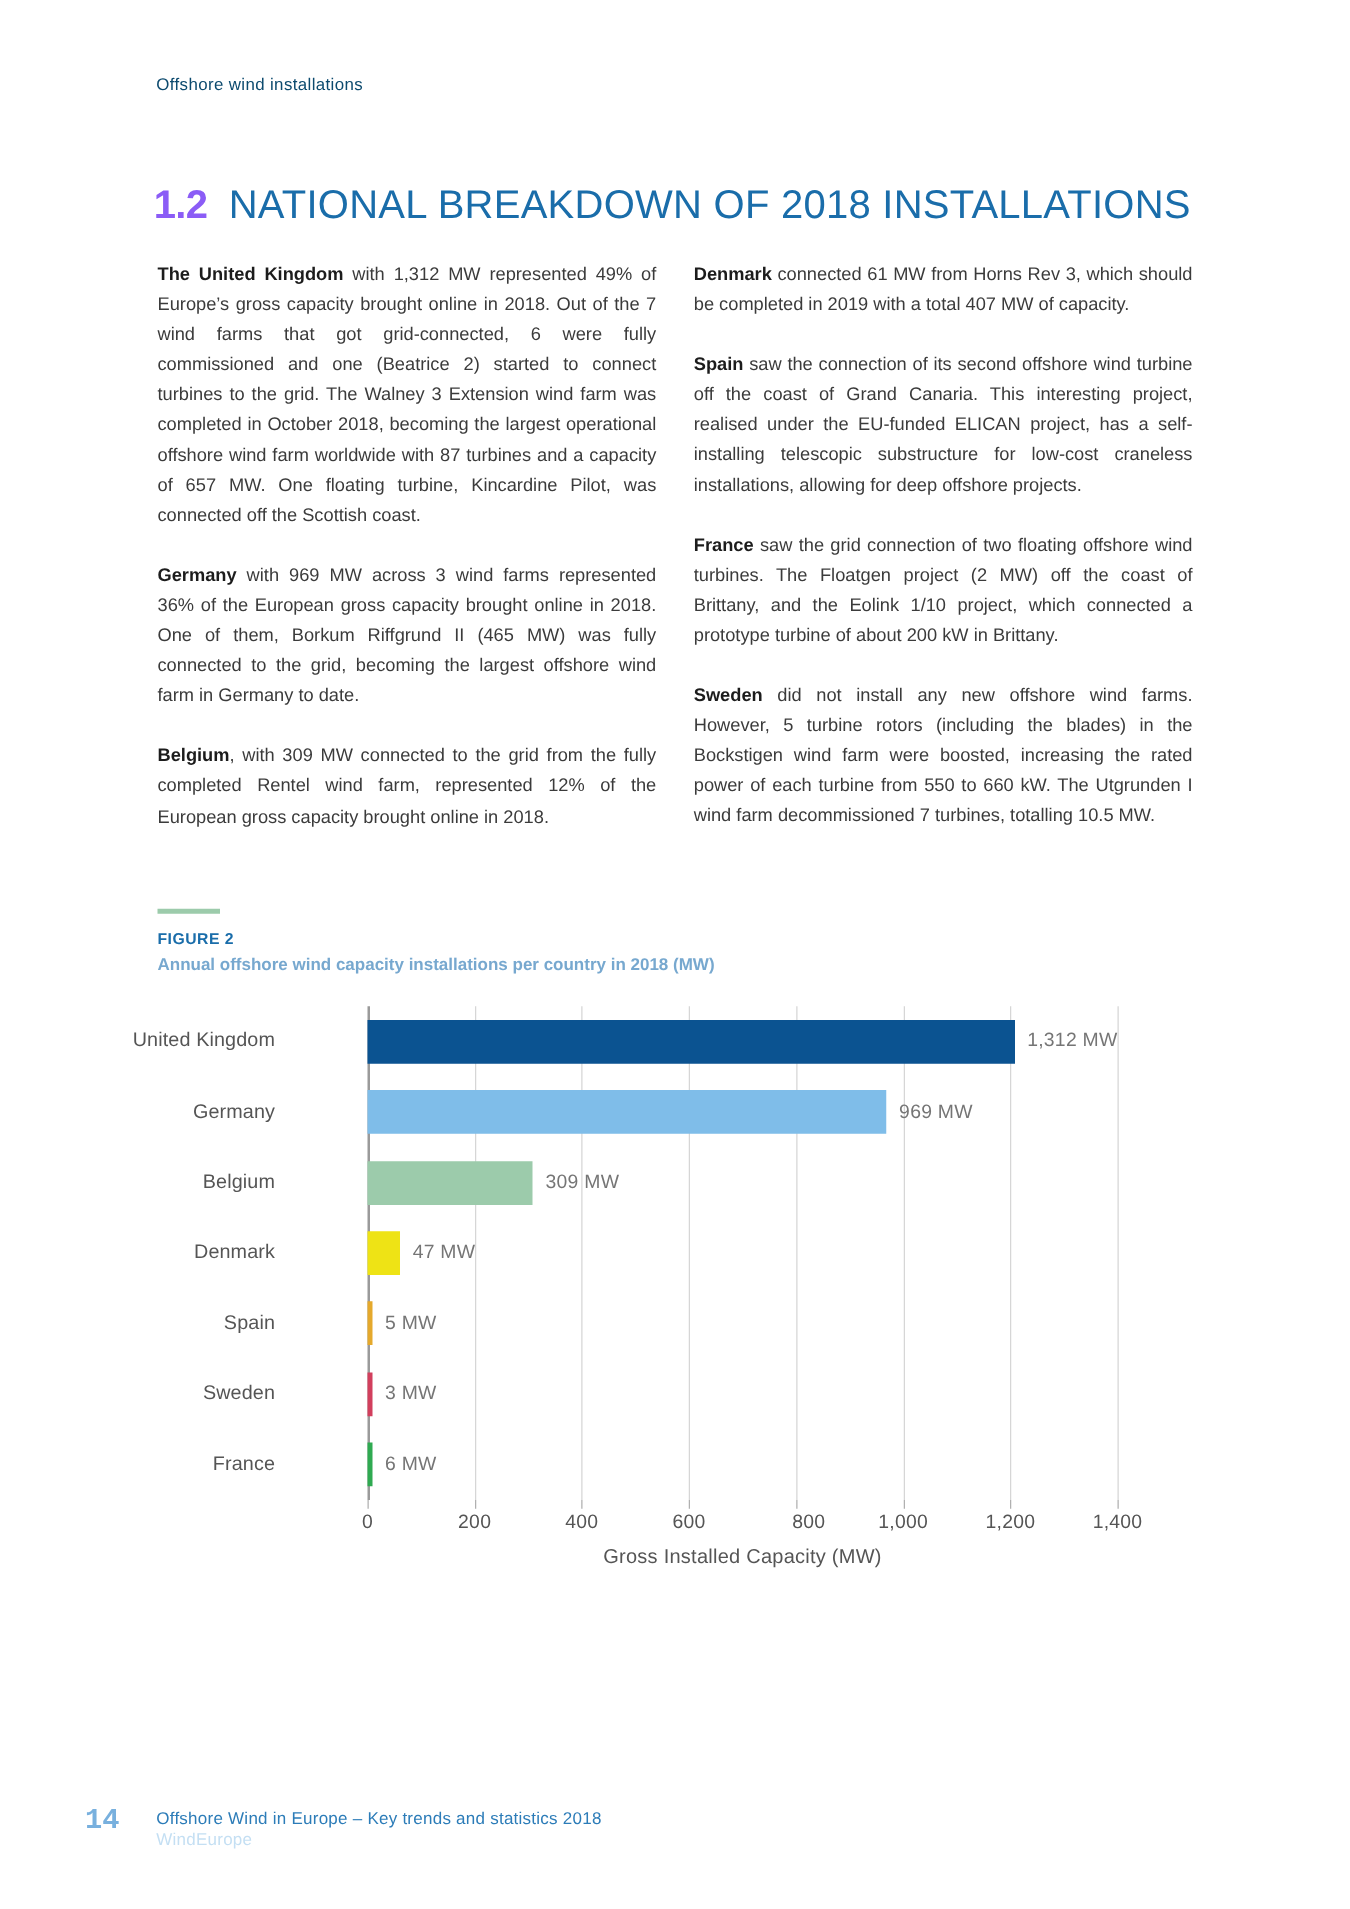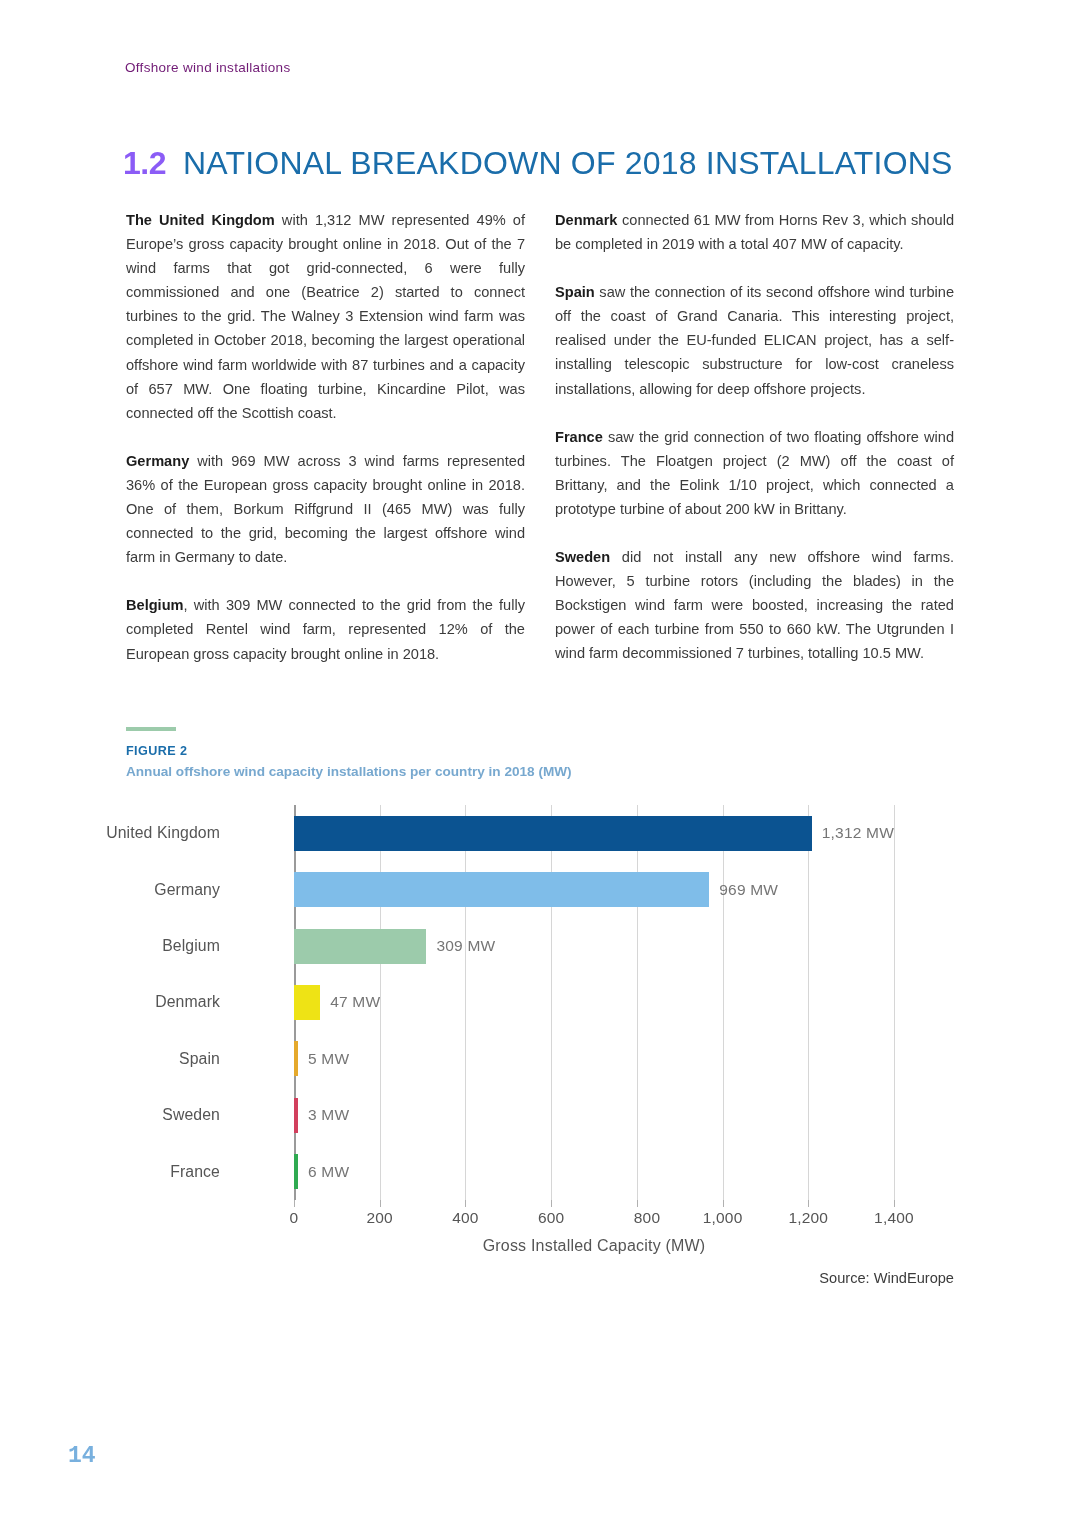--- a/index.html
+++ b/index.html
@@ -17,21 +17,21 @@
     overflow: hidden;
   }
 
   
   .running-header {
     position: absolute;
     left: 125px;
     top: 60px;
     font-size: 13.5px;
     letter-spacing: 0.3px;
-    color: #701a75;
+    color: #0c4a6e;
     font-family: "Liberation Sans", sans-serif;
   }
 
   
   .section-title {
     position: absolute;
     left: 123px;
     top: 145px;
     display: flex;
     align-items: baseline;
@@ -317,19 +317,22 @@
         </div>
         <div class="bar-row" style="top: 338.571px; height: 56.4286px;">
           <div class="cat-label" style="top: 50%; transform: translateY(-50%);">France</div>
           <div class="bar" style="width: 4px; background: rgb(47, 170, 81);"></div>
           <div class="bar-value">6 MW</div>
         </div>
       </div>
     <div class="axis-title">Gross Installed Capacity (MW)</div>
   </div>
 
-  <div class="source-note">Source: WindEurope</div>
 
   <div class="footer">
     <div class="footer-pageno">14</div>
+    <div class="footer-texts">
+      <div class="footer-title">Offshore Wind in Europe – Key trends and statistics 2018</div>
+      <div class="footer-sub">WindEurope</div>
+    </div>
   </div>
 
 </div>
 
 </body></html>

